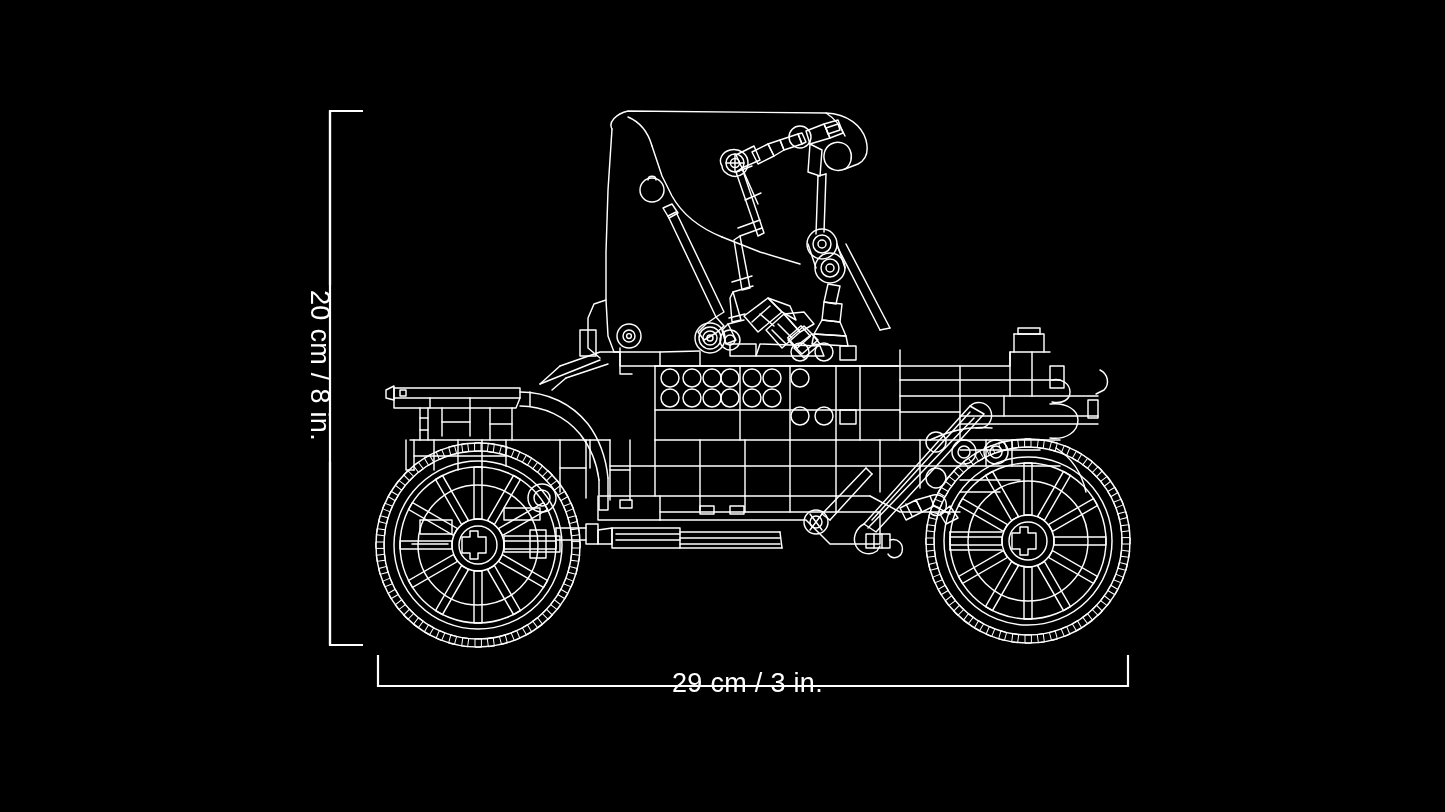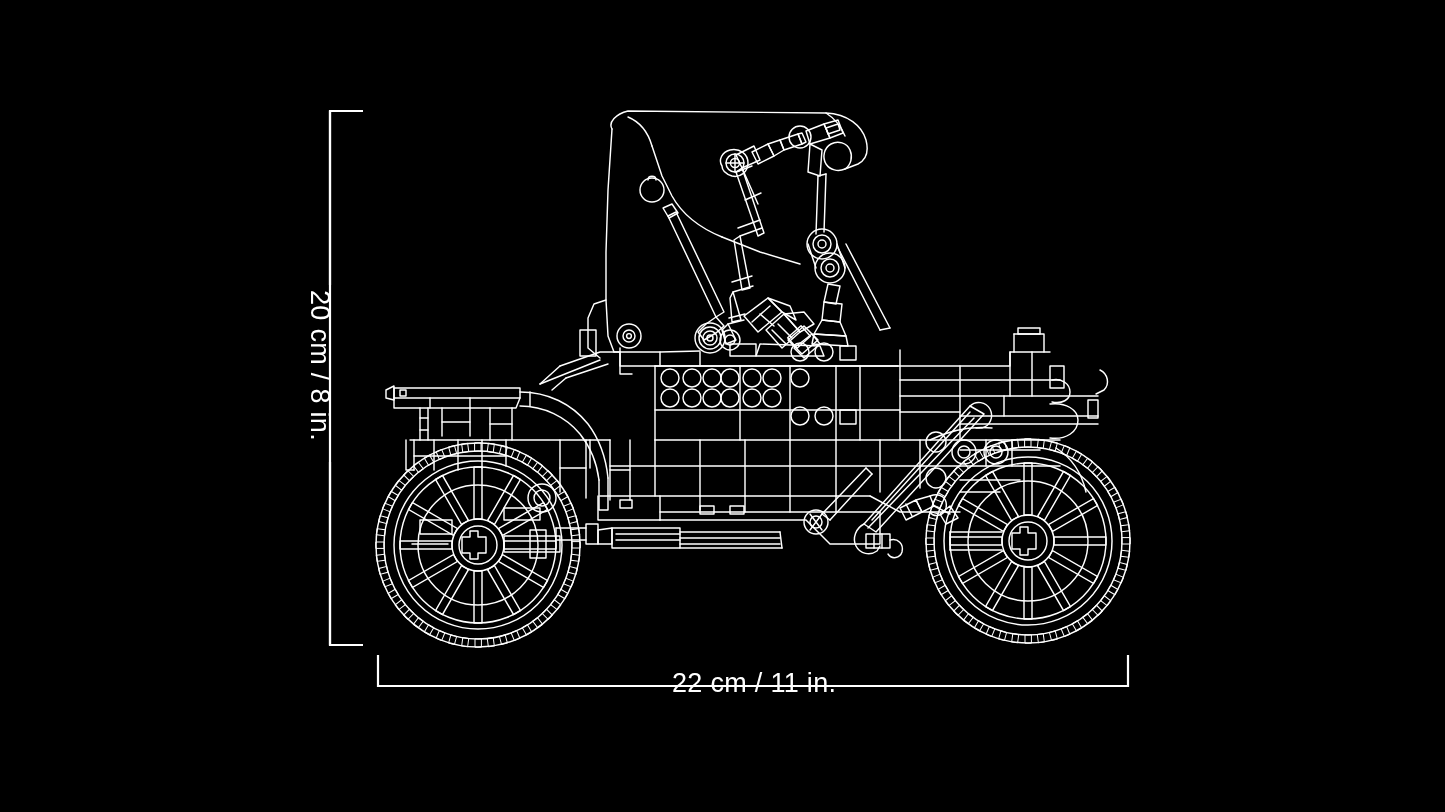--- a/index.html
+++ b/index.html
@@ -767,17 +767,17 @@
             </g>
         </g>
         <path d="M 950 532 L 1002 532"></path>
         <path d="M 950 550 L 1002 550"></path>
         <path d="M 950 532 L 950 550"></path>
       </g>
 
     </g>
   </svg>
 
-  <div class="dim-label" id="label-width">22 cm / 11 in.</div>
+  <div class="dim-label" id="label-width">29 cm / 3 in.</div>
 
   <div class="dim-label" id="label-height">20 cm / 8 in.</div>
 
 </div>
 
 </body></html>

